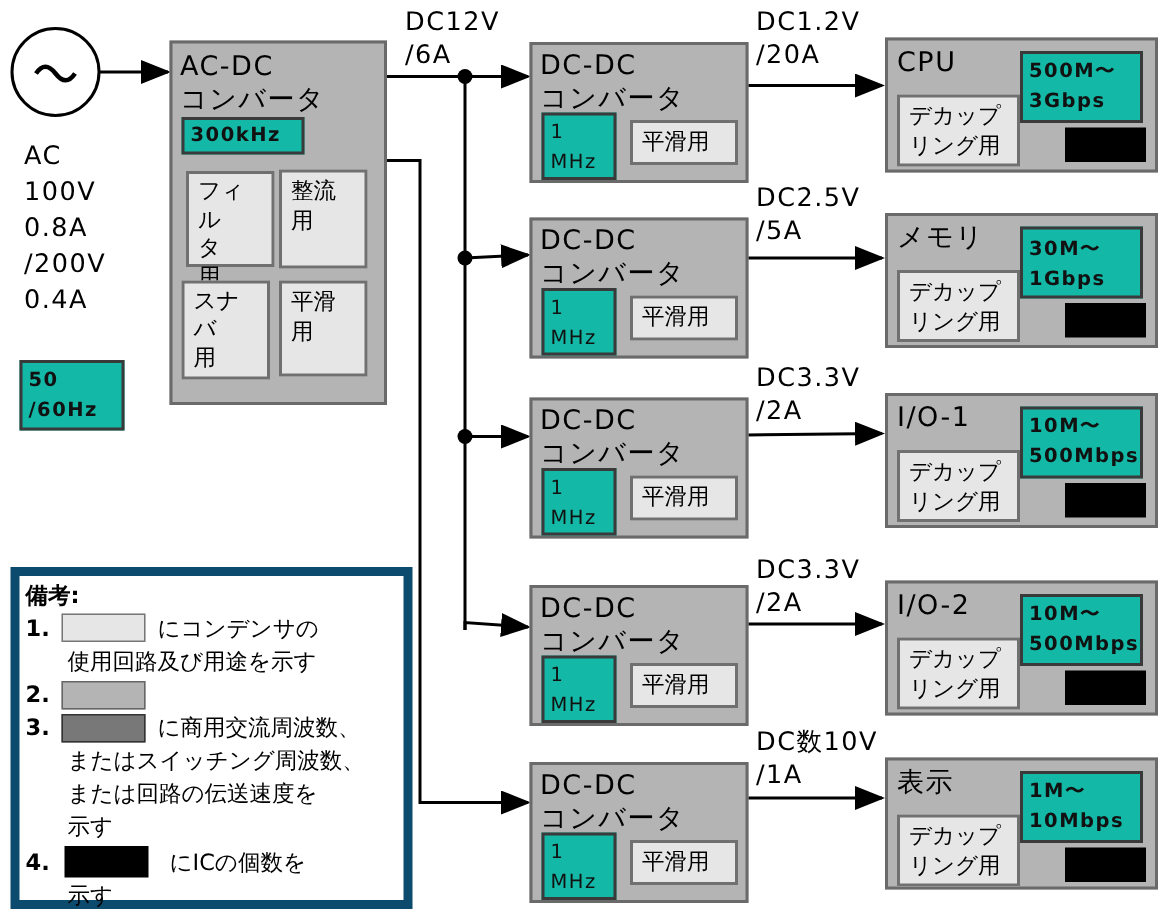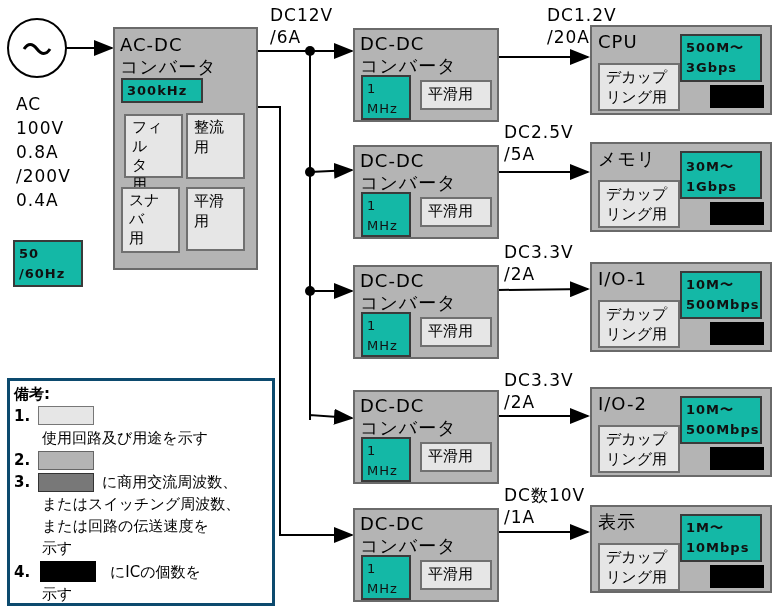--- a/index.html
+++ b/index.html
@@ -7,21 +7,21 @@
          font-family:"DejaVu Sans","Liberation Sans",sans-serif; color:#000; }
   .box-circuit { position:absolute; background:#b4b4b4; border:2px solid #6a6a6a; box-sizing:border-box; }
   .box-cap { position:absolute; background:#e6e6e6; border:2px solid #707070; box-sizing:border-box;
              font-size:15px; line-height:20px; padding:2px 6px; }
   .box-freq { position:absolute; background:#14b8a6; border:2px solid #3a3a3a; box-sizing:border-box;
               font-size:13px; line-height:21px; padding:0 4px; font-weight:bold; letter-spacing:1px; color:#111; }
   .box-ic { position:absolute; background:#000; }
   .title { position:absolute; font-size:18px; line-height:22px; letter-spacing:1px; white-space:nowrap; }
   .lbl { position:absolute; font-size:17px; line-height:22px; letter-spacing:1px; white-space:nowrap; }
   svg.wires { position:absolute; left:0; top:0; }
-  .legend { position:absolute; left:7px; top:378px; width:268px; height:228px; border:3px solid #0c4a6e; box-sizing:border-box; font-size:15px; line-height:22px; }
+  .legend { position:absolute; left:7px; top:378px; width:268px; height:228px; border:6px solid #0c4a6e; box-sizing:border-box; font-size:15px; line-height:22px; }
   .legend .row { position:absolute; white-space:nowrap; }
   .sw { position:absolute; box-sizing:border-box; }
 </style>
 </head>
 <body>
 
 <svg class="wires" width="778" height="612">
   <defs>
     <marker id="arr" markerWidth="10" markerHeight="8" refX="9" refY="4" orient="auto">
       <path d="M0,0 L10,4 L0,8 z" fill="#000"></path>
@@ -99,21 +99,21 @@
       <div class="title" style="left:5px;top:3px;">
         <div>DC-DC</div>
         <div>コンバータ</div>
       </div>
       <div class="box-freq" style="left:6px;top:45px;width:50px;height:45px;font-weight:normal;font-size:13px;line-height:20px;padding-top:2px;">
         <div>1</div>
         <div>MHz</div>
       </div>
       <div class="box-cap" style="left:65px;top:50px;width:72px;height:30px;font-size:15px;line-height:24px;padding:0 6px;">平滑用</div>
     </div>
-    <div class="lbl" style="left:504px;top:4px;margin-left:43px;">
+    <div class="lbl" style="left:504px;top:4px;">
       <div>DC1.2V</div>
       <div>/20A</div>
     </div>
     <div class="box-circuit" style="left:590px;top:25px;width:182px;height:90px;padding-left:40px;">
       <div class="title" style="left:6px;top:4px;">CPU</div>
       <div class="box-freq" style="left:88px;top:7px;width:82px;height:48px;line-height:20px;padding-top:2px;">
         <div>500M〜</div>
         <div>3Gbps</div>
       </div>
       <div class="box-cap" style="left:6px;top:36px;width:82px;height:48px;">
@@ -229,20 +229,21 @@
         <div>リング用</div>
       </div>
       <div class="box-ic" style="left:118px;top:58px;width:54px;height:23px;"></div>
     </div>
   </div>
 
 <div class="legend">
   <div class="row" style="left:4px;top:2px;font-weight:bold;">備考:</div>
   <div class="row" style="left:4px;top:24px;font-weight:bold;">1.</div>
   <div class="sw" style="left:28px;top:25px;width:56px;height:19px;background:#e6e6e6;border:1px solid #777;"></div>
+  <div class="row" style="left:92px;top:24px;">にコンデンサの</div>
   <div class="row" style="left:32px;top:46px;">使用回路及び用途を示す</div>
   <div class="row" style="left:4px;top:68px;font-weight:bold;">2.</div>
   <div class="sw" style="left:28px;top:70px;width:56px;height:19px;background:#b4b4b4;border:1px solid #666;"></div>
   <div class="row" style="left:4px;top:90px;font-weight:bold;">3.</div>
   <div class="sw" style="left:28px;top:92px;width:56px;height:19px;background:#787878;border:1px solid #333;"></div>
   <div class="row" style="left:92px;top:90px;">に商用交流周波数、</div>
   <div class="row" style="left:32px;top:112px;">またはスイッチング周波数、</div>
   <div class="row" style="left:32px;top:134px;">または回路の伝送速度を</div>
   <div class="row" style="left:32px;top:156px;">示す</div>
   <div class="row" style="left:4px;top:180px;font-weight:bold;">4.</div>

